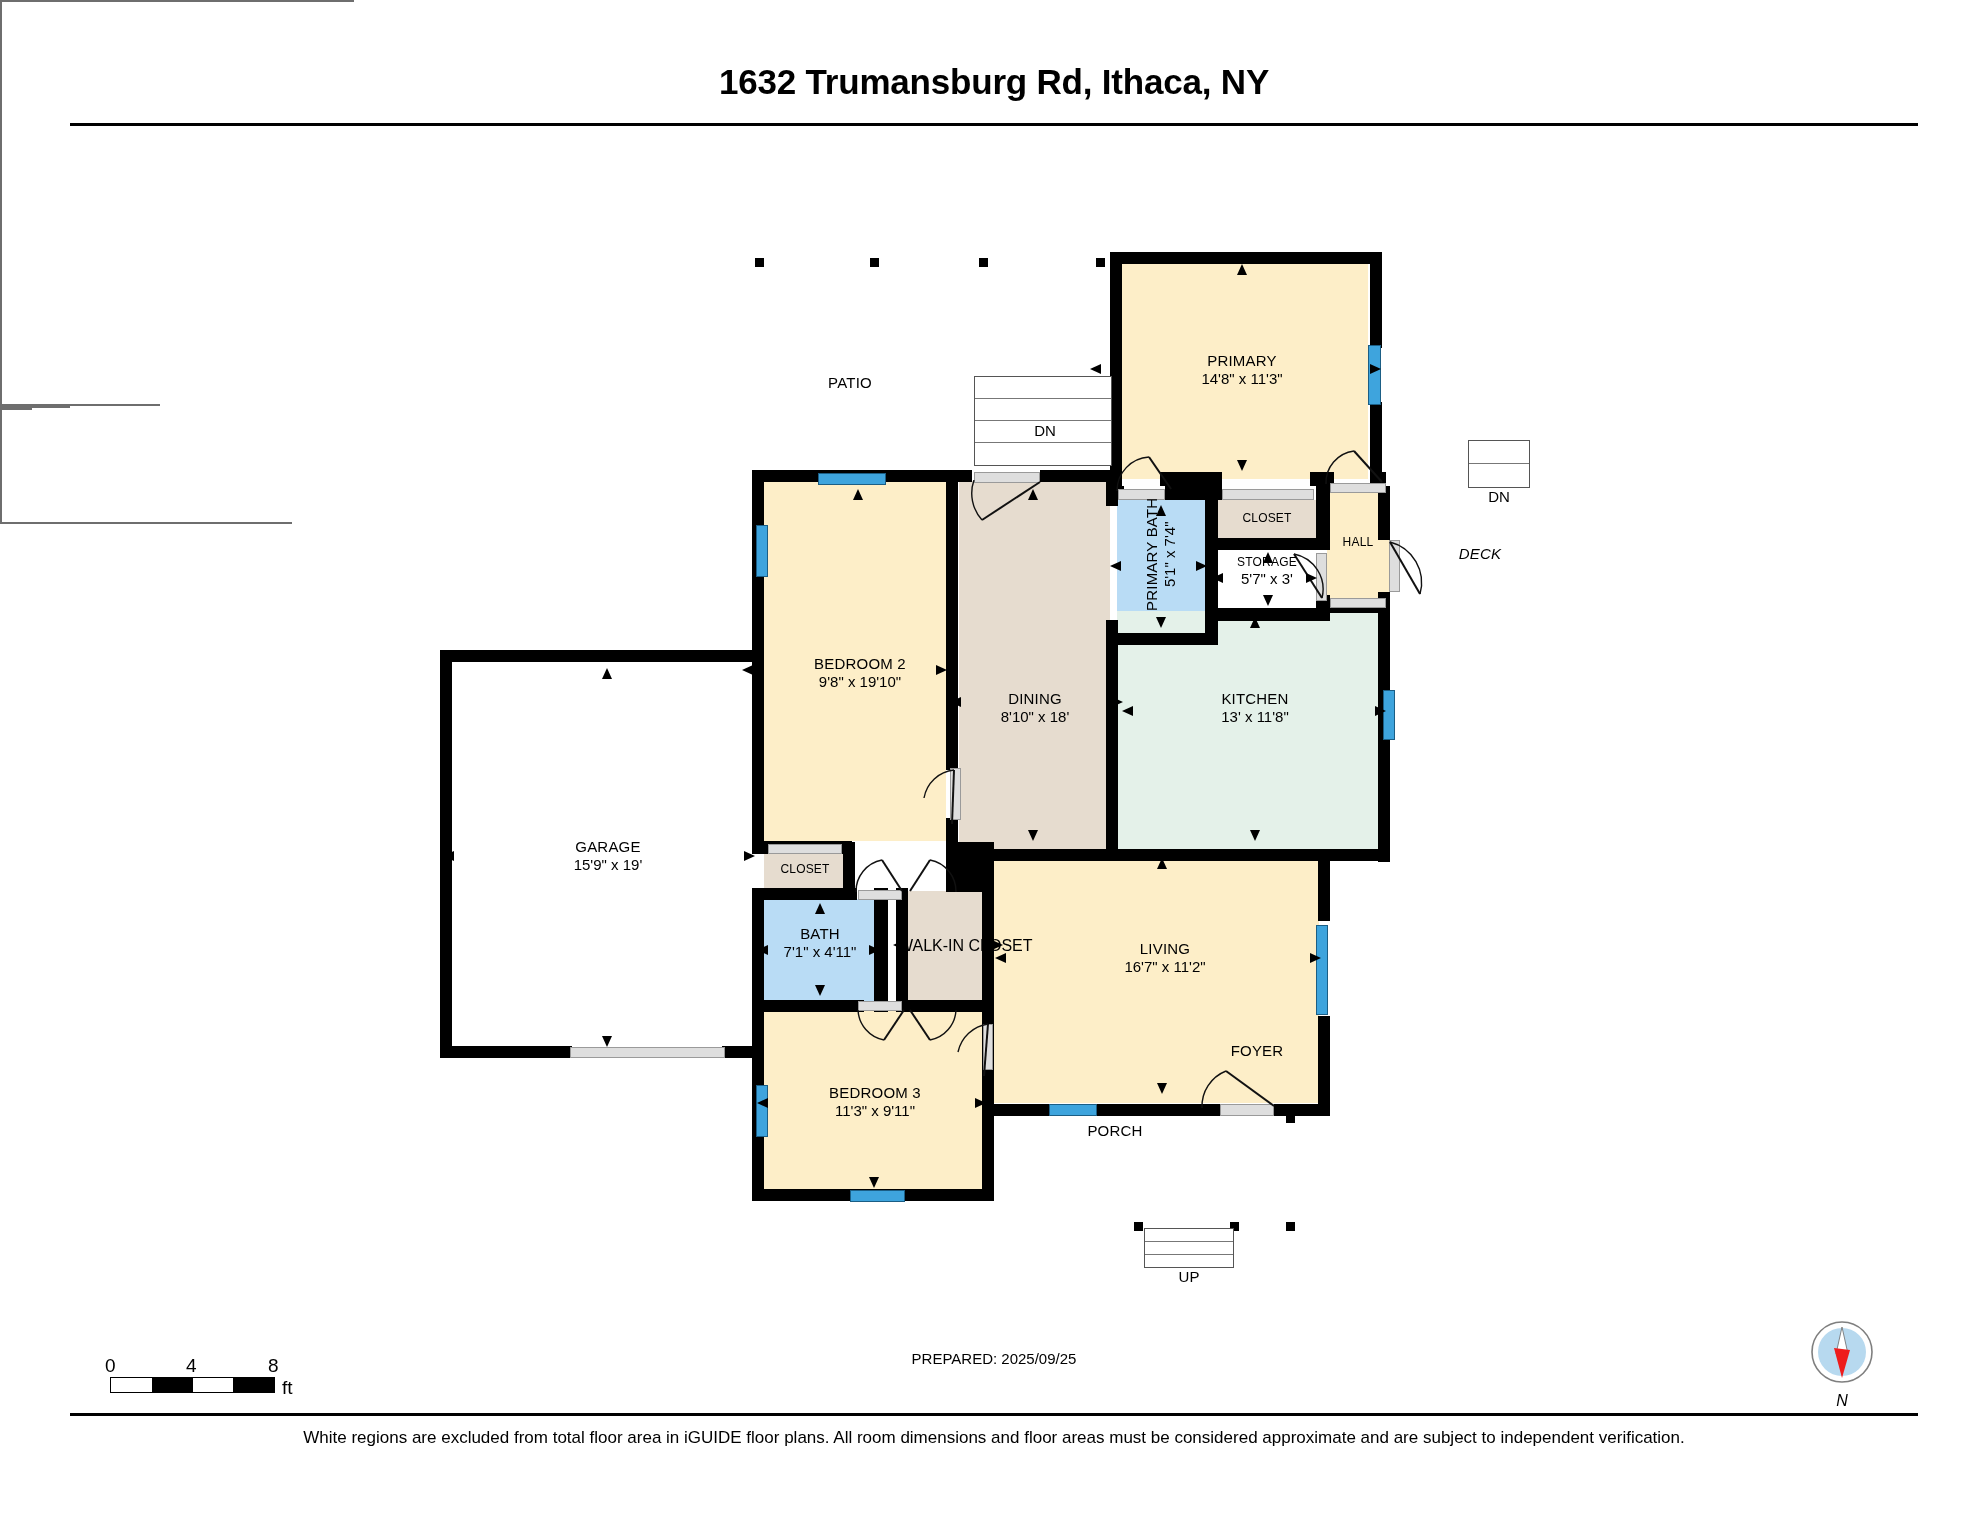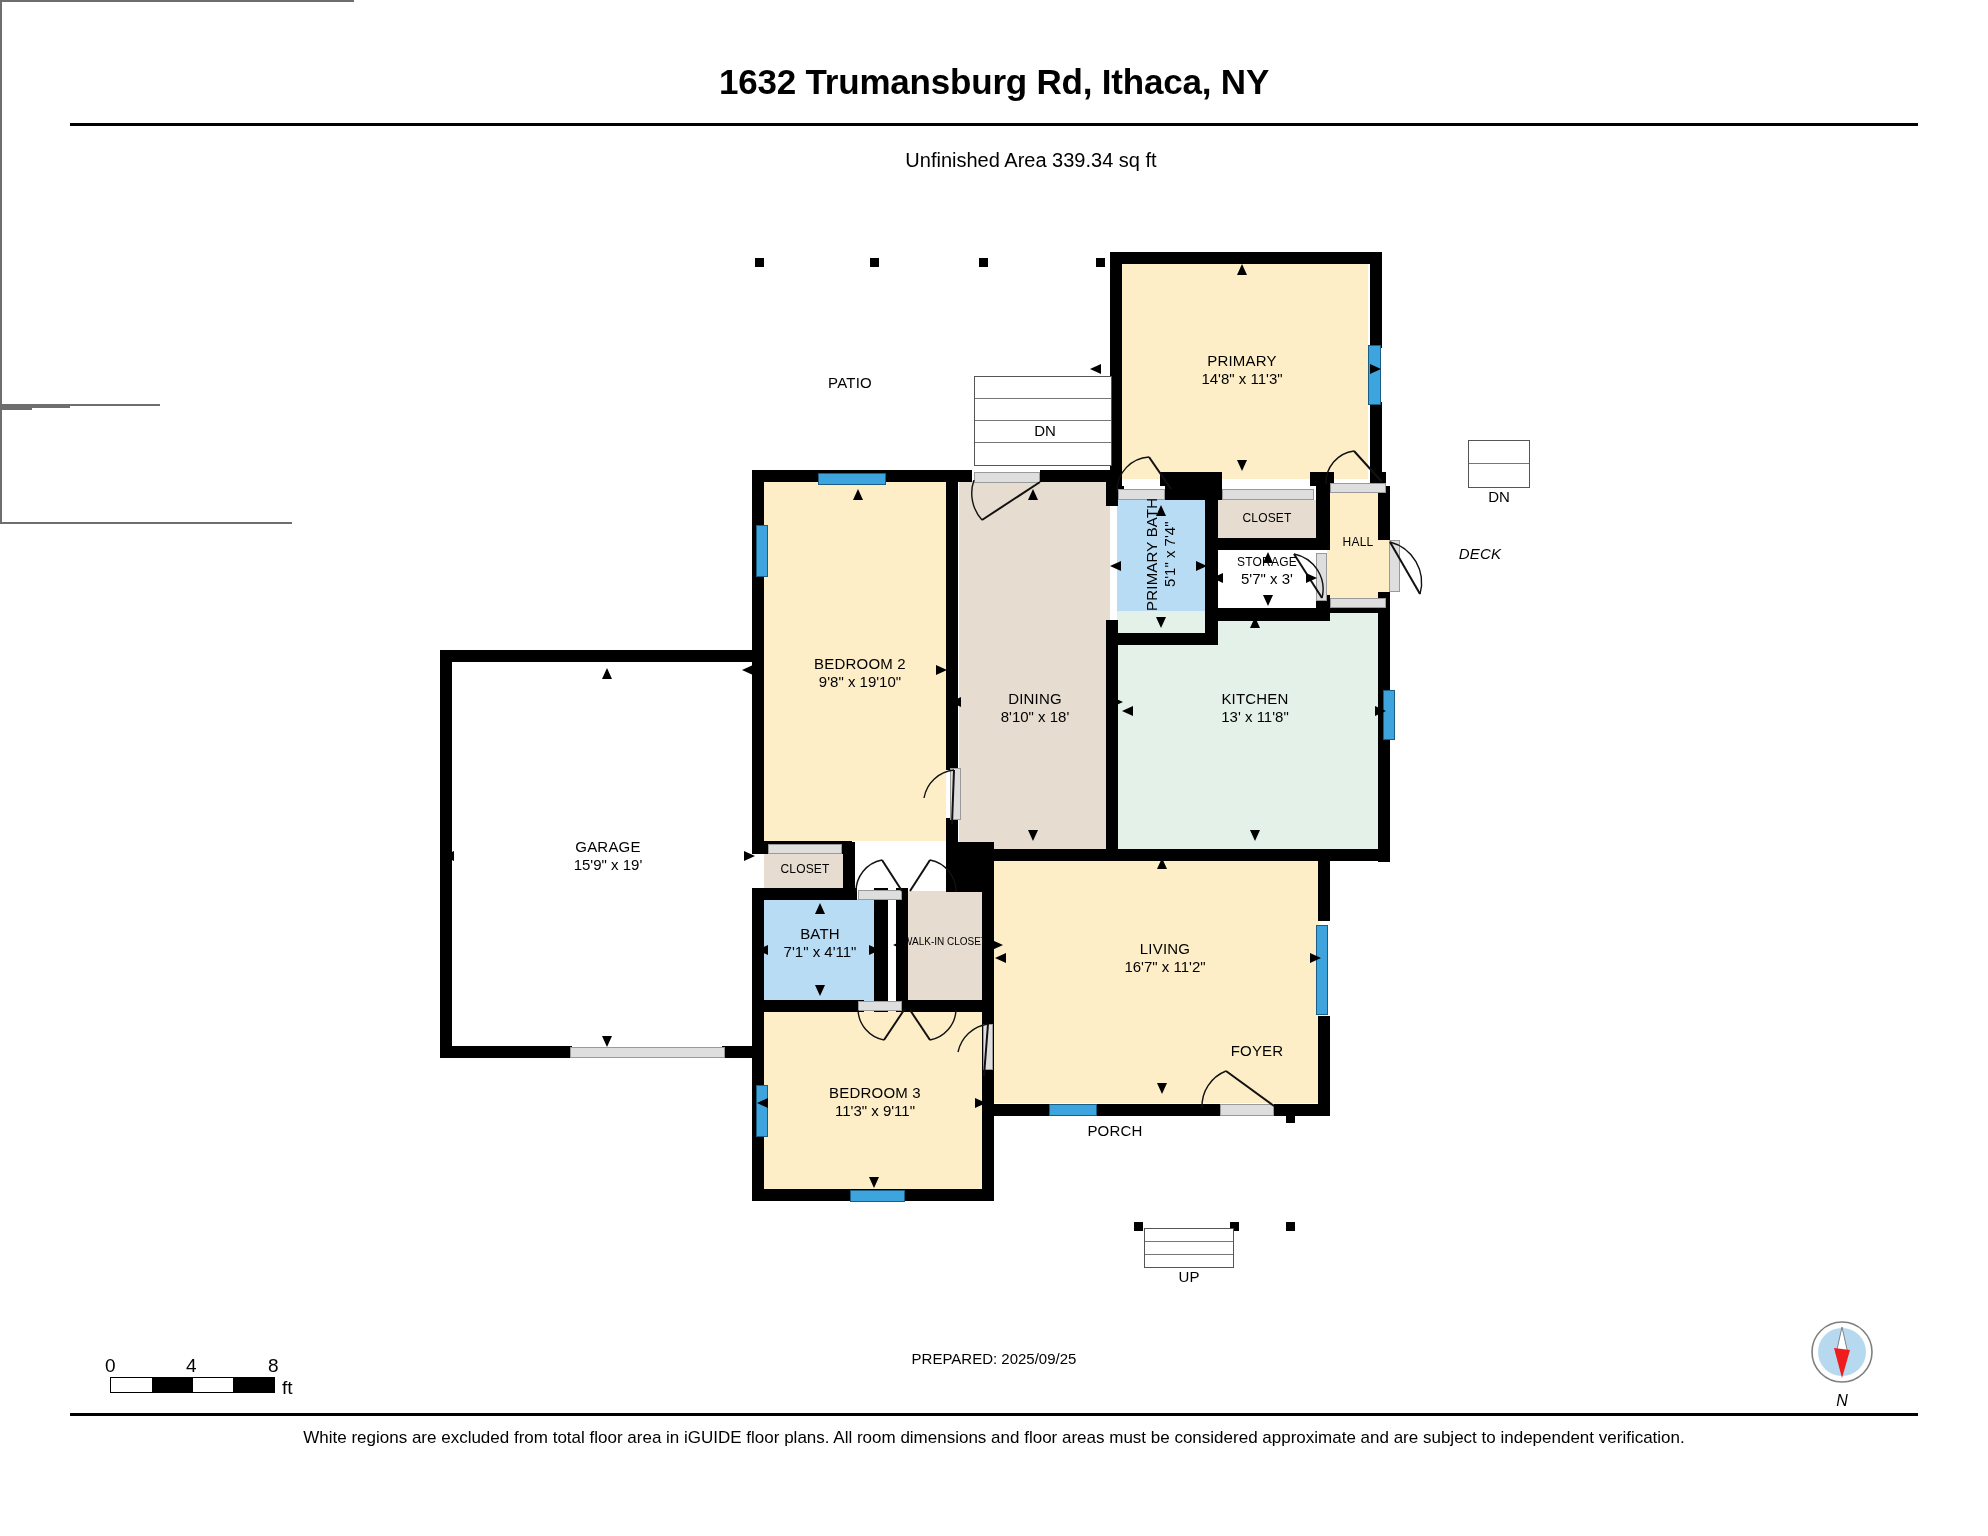--- a/index.html
+++ b/index.html
@@ -75,21 +75,21 @@
   .lbl-abs {
     z-index: 10;
     text-align: center;
     line-height: 1.22;
     white-space: nowrap;
     font-size: 15px;
   }
   .lbl-abs .nm { display: block; font-size: 15px; letter-spacing: .2px; }
   .lbl-abs .dim { display: block; font-size: 15px; }
   .lbl-sm .nm { font-size: 12px; }
-  .lbl-xs .nm { font-size: 10px; letter-spacing: 0; }
+  .lbl-xs .nm { font-size: 16px; letter-spacing: 0; }
   .rot90 { transform: rotate(-90deg); transform-origin: center center; }
 
   
   .arrow { z-index: 9; width: 0; height: 0; }
   .ar-up    { border-left: 5px solid transparent; border-right: 5px solid transparent; border-bottom: 11px solid #000; }
   .ar-down  { border-left: 5px solid transparent; border-right: 5px solid transparent; border-top: 11px solid #000; }
   .ar-left  { border-top: 5px solid transparent; border-bottom: 5px solid transparent; border-right: 11px solid #000; }
   .ar-right { border-top: 5px solid transparent; border-bottom: 5px solid transparent; border-left: 11px solid #000; }
 
   
@@ -123,21 +123,20 @@
   }
 </style>
 </head>
 <body>
 
 <div id="page">
 
   <div id="title">1632 Trumansburg Rd, Ithaca, NY</div>
   <div id="title-rule"></div>
   <div id="area-block">
-    <div id="area-row2">Unfinished Area 339.34 sq ft</div>
   </div>
 
   <div id="plan">
 
     <div class="rm f-white" style="left:757px; top:257px; width:354px; height:222px;"></div>
     <div class="thin-wall" style="left:757px; top:257px; width:354px; height:2px;"></div>
     <div class="thin-wall" style="left:757px; top:257px; width:2px; height:222px;"></div>
     <div class="marker" style="left:755px; top:258px;"></div>
     <div class="marker" style="left:870px; top:258px;"></div>
     <div class="marker" style="left:979px; top:258px;"></div>

